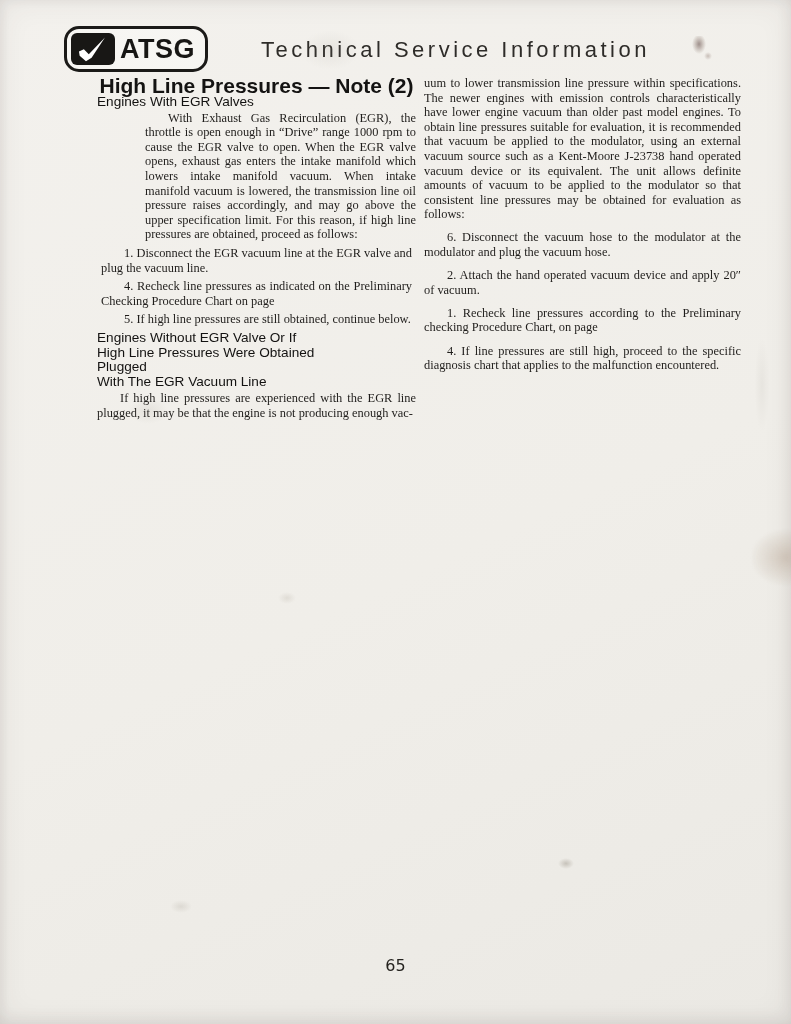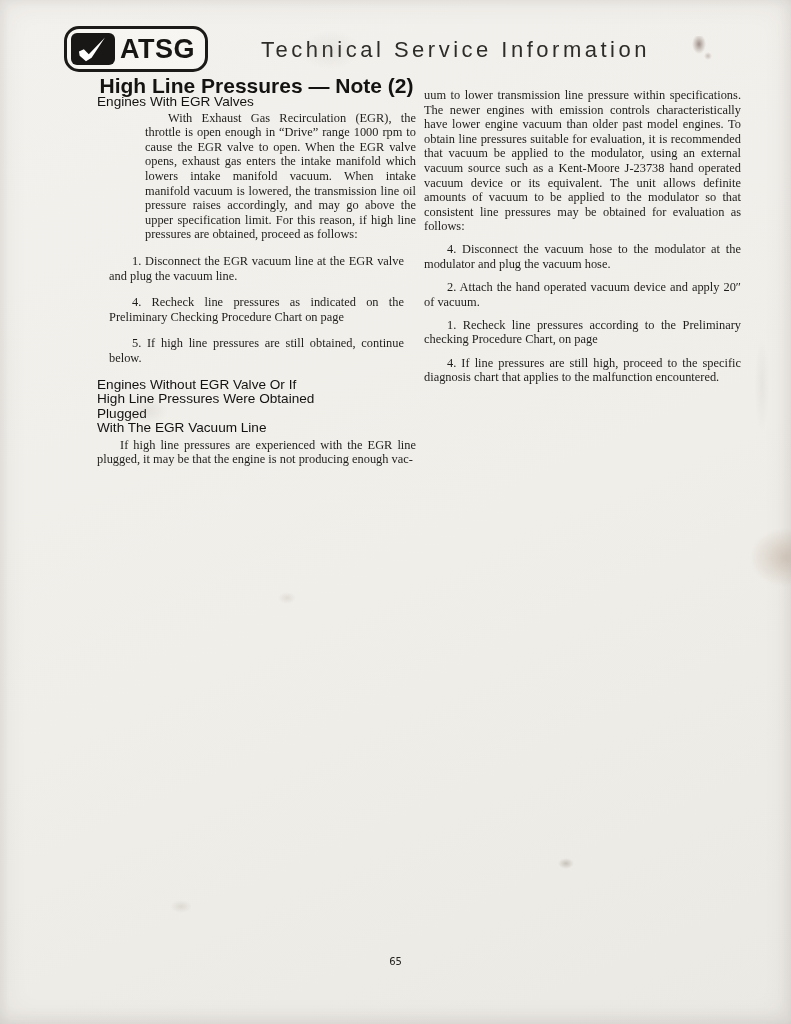--- a/index.html
+++ b/index.html
@@ -54,32 +54,32 @@
   .col-left  { left:97px;  top:95px; width:319px; }
   .col-right { left:424px; top:76px; width:317px; }
 
   .sub-heading {
     font-family:"Liberation Sans", sans-serif;
     font-weight:normal; font-size:13.6px; line-height:14.6px;
     color:#131211; text-align:left;
   }
   .sub-heading.multi { }
   .para { text-indent:23px; margin:0; }
-  .para.no-indent { text-indent:0;margin-top:12px; }
-  .col-left .list-item { text-indent:23px; margin:12px; }
+  .para.no-indent { text-indent:0; }
+  .col-left .list-item { text-indent:23px; margin:4px; }
   .col-right .list-item { text-indent:23px; margin:8.5px 0 0 0; }
   .col-left .para.first { margin-top:1px;margin-left:48px; }
   .col-left .para.last { margin-top:2px; }
 
   
   .page-number {
     position:absolute; left:0; width:791px; top:956px;
     text-align:center;
     font-family:"DejaVu Sans", sans-serif;
-    font-size:10px; color:#25231f;
+    font-size:16px; color:#25231f;
   }
 
   
   .stain { position:absolute; pointer-events:none; }
   .stain-speck1 { left:692px; top:36px; width:14px; height:18px;
     background:radial-gradient(ellipse at 50% 45%, rgba(90,65,60,0.55) 0%, rgba(110,85,75,0.25) 40%, transparent 70%);
     filter:blur(0.4px); }
   .stain-speck2 { left:704px; top:52px; width:8px; height:8px;
     background:radial-gradient(circle, rgba(120,95,85,0.35) 0%, transparent 70%); }
   .stain-edge-right { left:752px; top:530px; width:42px; height:55px;
@@ -129,21 +129,21 @@
       <div>Engines Without EGR Valve Or If</div>
       <div>High Line Pressures Were Obtained</div>
       <div>Plugged</div>
       <div>With The EGR Vacuum Line</div>
     </div>
     <p class="para last">If high line pressures are experienced with the EGR line plugged, it may be that the engine is not producing enough vac-</p>
   </div>
 
   <div class="col col-right">
     <p class="para no-indent">uum to lower transmission line pressure within specifications. The newer engines with emission controls characteristically have lower engine vacuum than older past model engines. To obtain line pressures suitable for evaluation, it is recommended that vacuum be applied to the modulator, using an external vacuum source such as a Kent-Moore J-23738 hand operated vacuum device or its equivalent. The unit allows definite amounts of vacuum to be applied to the modulator so that consistent line pressures may be obtained for evaluation as follows:</p>
-    <p class="list-item">4. Disconnect the vacuum hose to the modulator at the modulator and plug the vacuum hose.</p>
+    <p class="list-item">6. Disconnect the vacuum hose to the modulator at the modulator and plug the vacuum hose.</p>
     <p class="list-item">2. Attach the hand operated vacuum device and apply 20″ of vacuum.</p>
     <p class="list-item">1. Recheck line pressures according to the Preliminary checking Procedure Chart, on page</p>
     <p class="list-item">4. If line pressures are still high, proceed to the specific diagnosis chart that applies to the malfunction encountered.</p>
   </div>
 
   <div class="page-number">65</div>
 
   <div class="stain stain-speck1"></div>
   <div class="stain stain-speck2"></div>
   <div class="stain stain-edge-right"></div>

